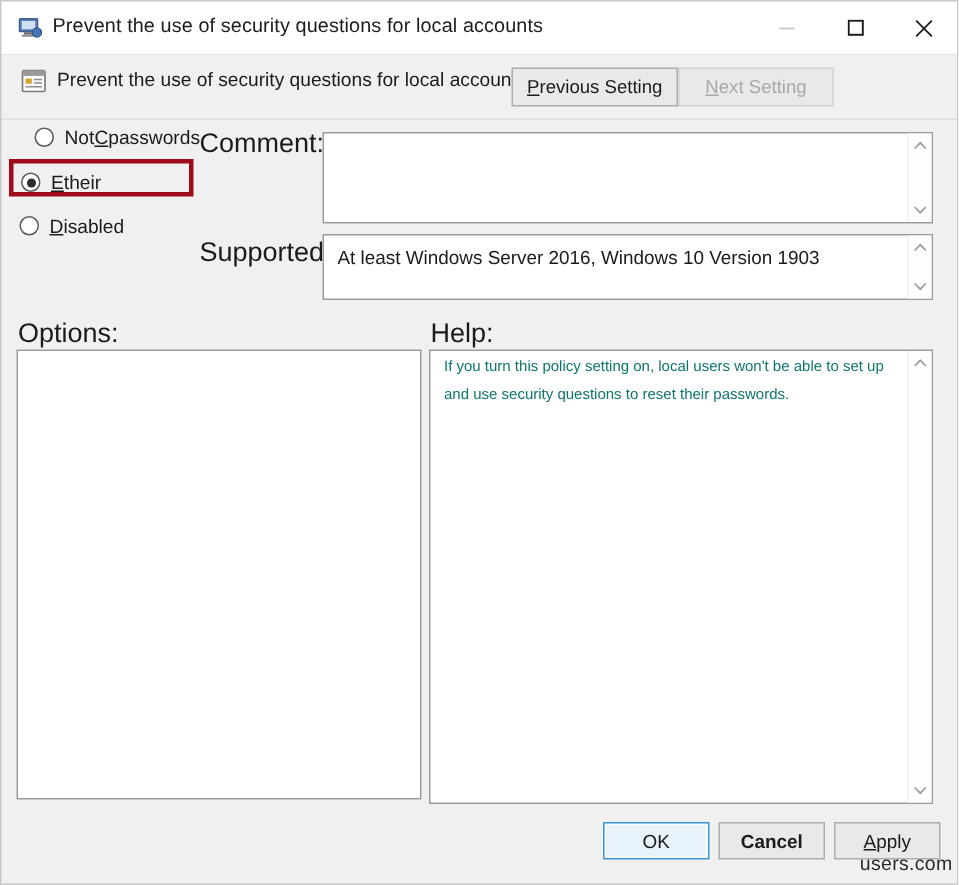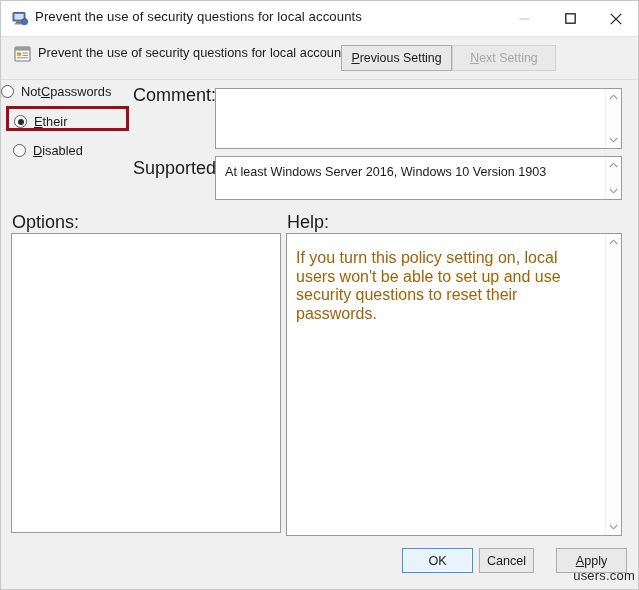--- a/index.html
+++ b/index.html
@@ -131,21 +131,21 @@
     content: "";
     position: absolute;
     left: 50%; top: 50%;
     width: 6px; height: 6px;
     margin: -3px 0 0 -3px;
     border-radius: 50%;
     background: #2b2b2b;
   }
   .radio-row u { text-decoration: underline; }
 
-  #radio-not-configured { left: 1px; top: 84px; justify-content: flex-end; }
+  #radio-not-configured { left: 23px; top: 84px; justify-content: flex-end; }
   #radio-enabled       { left: 14px; top: 114px; }
   #radio-disabled      { left: 13px; top: 143px; }
 
   .highlight-box {
     position: absolute;
     left: 6px; top: 106px;
     width: 123px; height: 25px;
     border: 3px solid #9e0b1a;
     background: transparent;
     box-sizing: border-box;
@@ -208,23 +208,23 @@
     position: absolute;
     background: #ffffff;
     border: 1px solid #9a9a9a;
     box-sizing: border-box;
   }
   #options-panel { left: 11px;  top: 233px; width: 270px; height: 300px; }
   #help-panel    { left: 286px; top: 233px; width: 336px; height: 303px; }
   #help-panel .content {
     position: absolute;
     left: 0; top: 0; right: 17px; bottom: 0;
-    padding: 15px 6px 0 9px;
-    font-size: 16px;
-    color: #a16207;
+    padding: 2px 6px 0 9px;
+    font-size: 10px;
+    color: #0f766e;
     line-height: 18.5px;
     box-sizing: border-box;
     overflow: hidden;
   }
 
   
   .dlgbtn {
     position: absolute;
     top: 548px;
     height: 25px;
@@ -238,21 +238,21 @@
     justify-content: center;
     box-sizing: border-box;
     white-space: nowrap;
   }
   #btn-ok {
     left: 402px; width: 71px;
     border: 1px solid #3d95d6;
     box-shadow: inset 0 0 0 1px #f5fbff;
     background: #e9f3fb;
   }
-  #btn-cancel { left: 479px; width: 55px; }
+  #btn-cancel { left: 479px; width: 71px; font-weight: bold; }
   #btn-apply  { left: 556px; width: 71px; }
   .dlgbtn u { text-decoration: underline; }
 
   
   #watermark {
     position: absolute;
     right: 4px;
     top: 568px;
     font-size: 13px;
     color: #2a2a2a;

